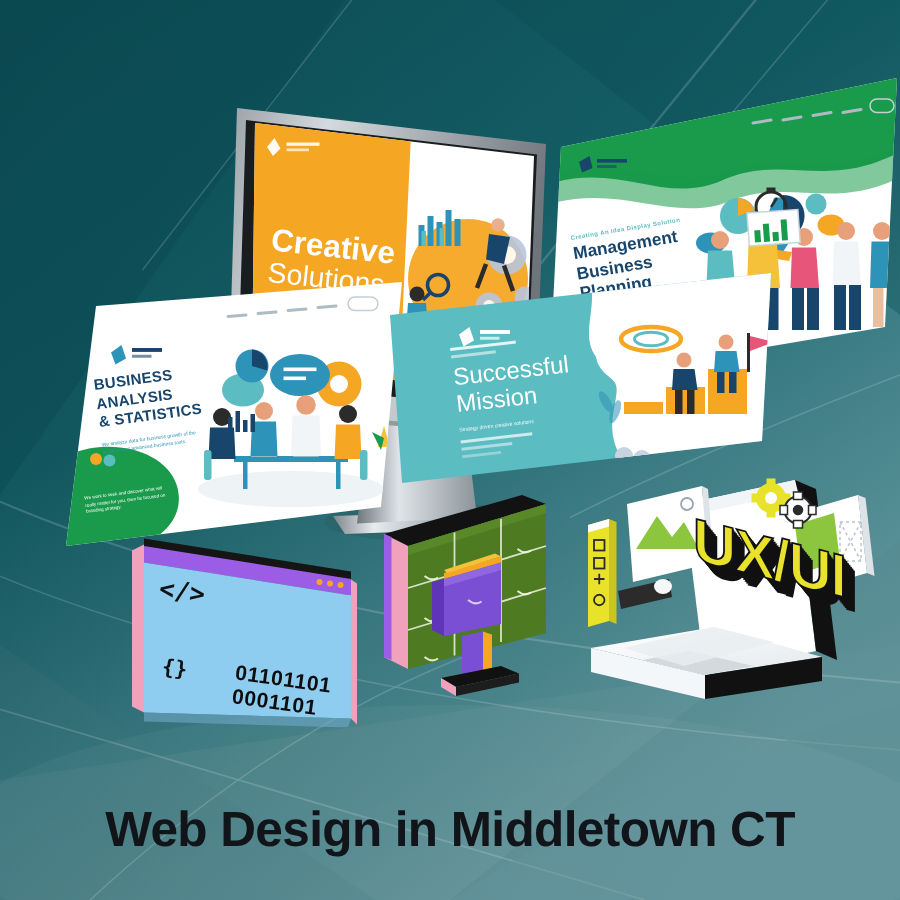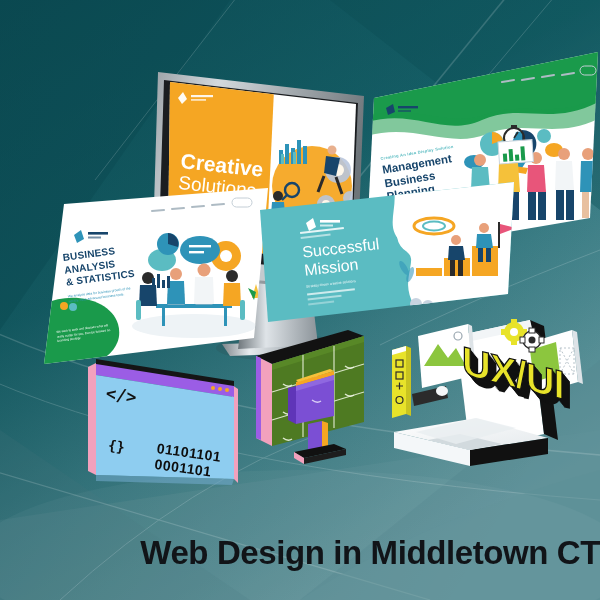--- a/index.html
+++ b/index.html
@@ -16,21 +16,21 @@
   
   #stage { position:absolute; inset:0; z-index:5; }
 
   .layer { position:absolute; }
 
   .ruleLines { display:flex; flex-direction:column; gap:3px; }
   .ruleLines s { display:block; height:2px; background:#9fb3bf; text-decoration:none; }
 
   
   #titleBar { position:absolute; left:0; right:0; bottom:0; height:95px; z-index:40;
-              display:flex; align-items:center; justify-content:flex-end; }
+              display:flex; align-items:center; justify-content:center; }
   #pageTitle { font-size:33px; font-weight:bold; color:#111418; letter-spacing:-0.4px;
                white-space:nowrap; }
 
   
   .codeGlyph { font-family:"DejaVu Sans Mono", monospace; font-weight:bold; color:#111; }
   .binTxt { font-family:"Liberation Sans", sans-serif; font-weight:bold; color:#0d0d0d;
             letter-spacing:0.5px; }
 </style>
 </head>
 <body>

